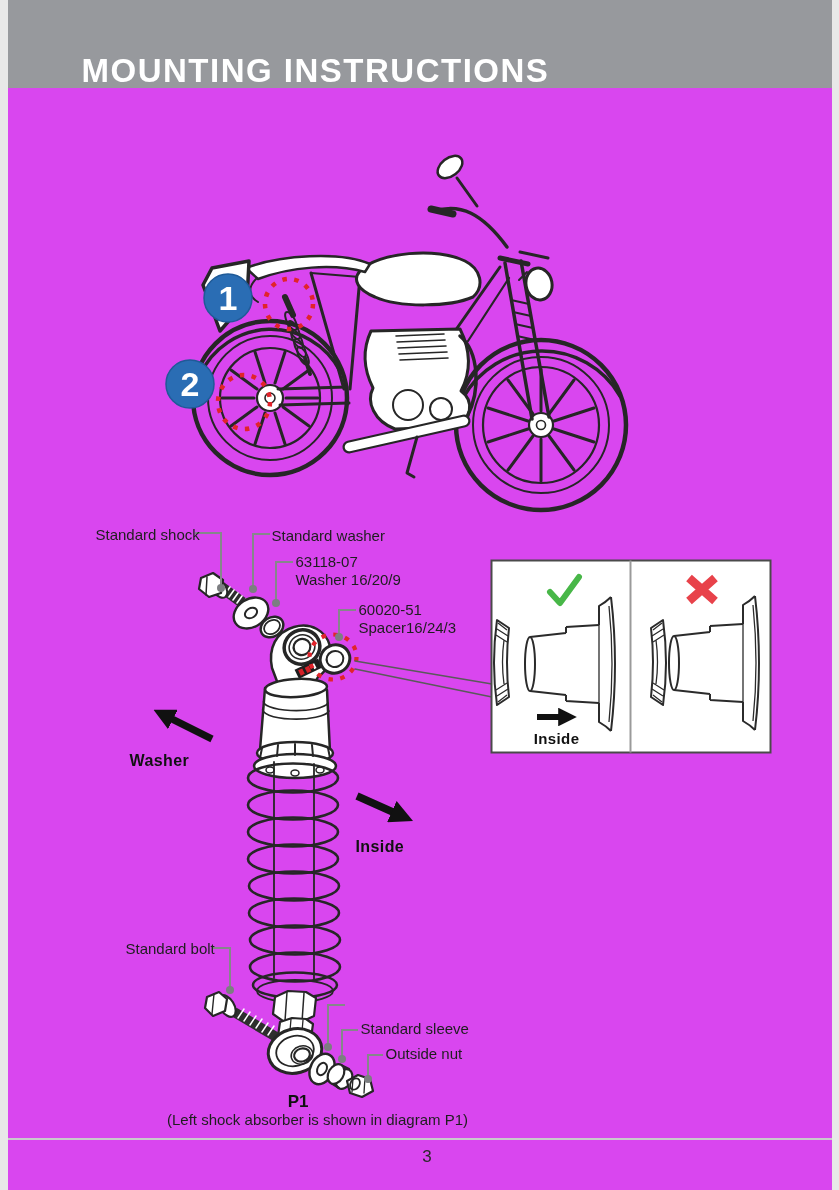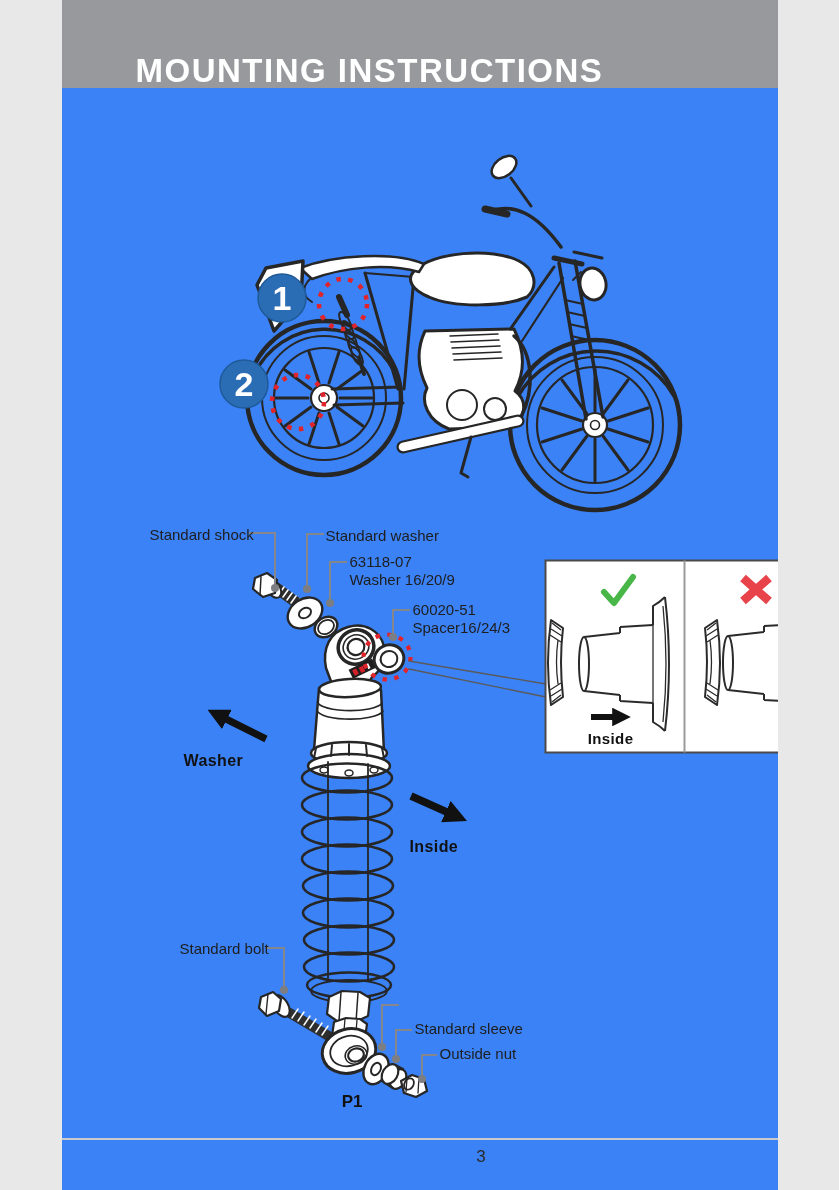--- a/index.html
+++ b/index.html
@@ -1,18 +1,18 @@
 <!DOCTYPE html>
 <html><head>
 <meta charset="utf-8">
 <style>
   html,body{margin:0;padding:0;background:#e8e8e8;}
   #page{
-    position:relative;width:716px;height:1190px;margin:0 auto;
-    background:#3b82f6;overflow:hidden;
+    position:relative;width:824px;height:1190px;margin:0 auto;
+    background:#d946ef;overflow:hidden;
     font-family:"Liberation Sans","DejaVu Sans",sans-serif;
     color:#222;
   }
   #header-bar{
     position:absolute;left:0;top:0;width:839px;height:88px;
     background:#97999d;
   }
   #page-title{
     position:absolute;left:74px;top:54px;
     font-size:33px;font-weight:bold;color:#ffffff;letter-spacing:1.5px;
@@ -335,17 +335,18 @@
 
   <div class="lbl" style="left:118px;top:940px">Standard bolt</div>
 
 
   <div class="lbl" style="left:353px;top:1020px">Standard sleeve</div>
 
   <div class="lbl" style="left:378px;top:1045px">Outside nut</div>
 
   <div id="p1-label">P1</div>
 
+  <div id="diagram-caption">(Left shock absorber is shown in diagram P1)</div>
 
   <div id="footer-divider"></div>
   <div id="page-number">3</div>
 
 </div>
 
 </body></html>

